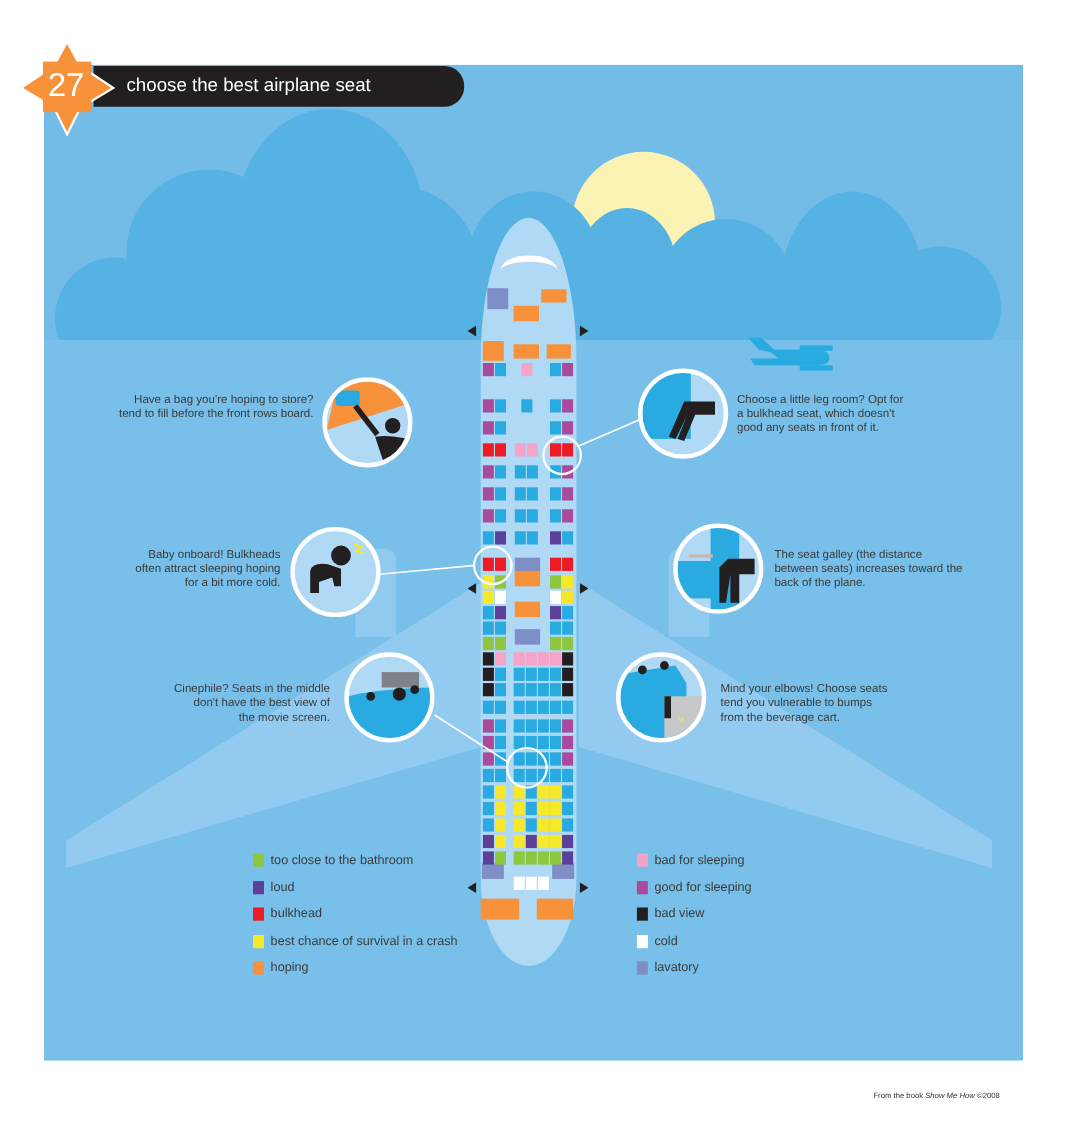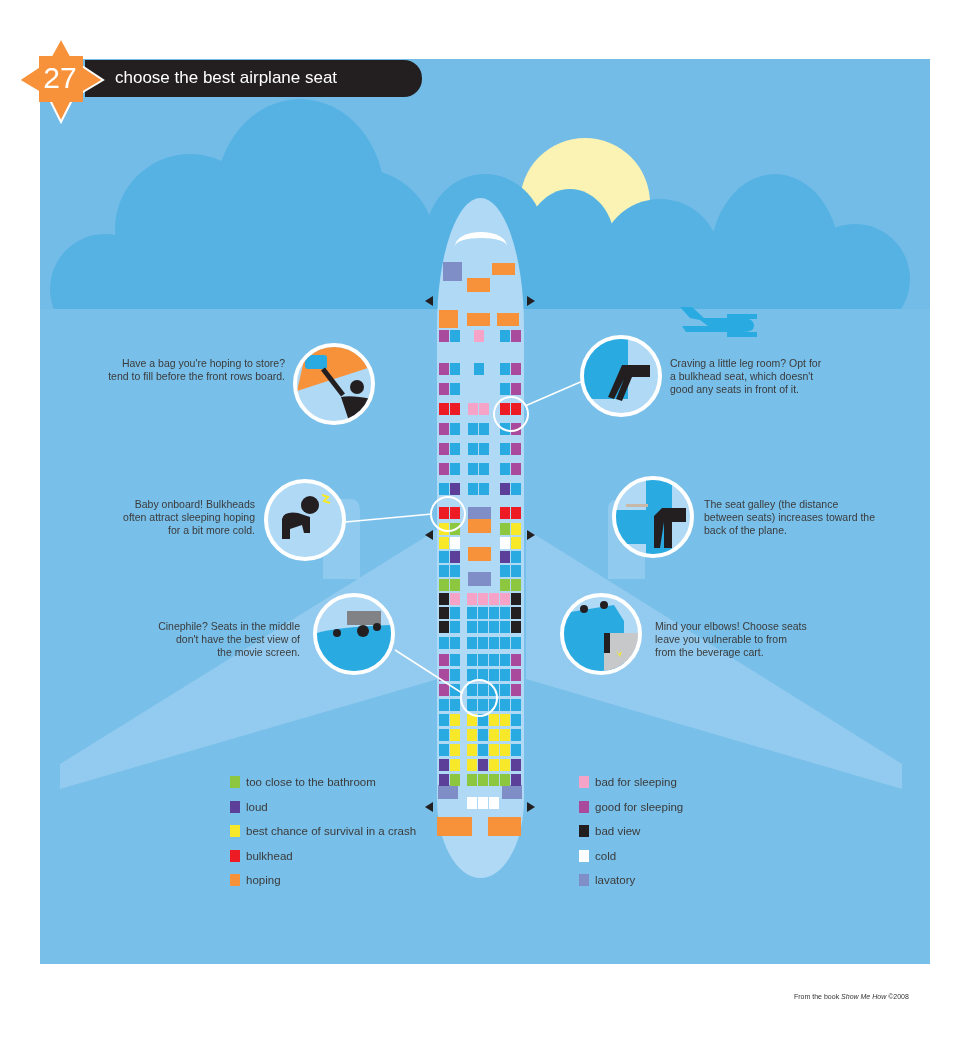--- a/index.html
+++ b/index.html
@@ -326,63 +326,63 @@
     <path d="M40 36 L46 36 L46 56 L40 56 Z" fill="#231f20"></path>
     <path d="M52 52 L54 58 L58 54 L56 60 Z" fill="#f7e92a"></path>
   </svg>
 </div>
 
 <div class="tip r" style="left:80px;top:357px;width:205px;">
   <div>Have a bag you're hoping to store?</div>
   <div>tend to fill before the front rows board.</div>
 </div>
 <div class="tip" style="left:670px;top:357px;width:170px;">
-  <div>Craving a little leg room? Opt for</div>
+  <div>Choose a little leg room? Opt for</div>
   <div>a bulkhead seat, which doesn't</div>
   <div>good any seats in front of it.</div>
 </div>
 <div class="tip r" style="left:110px;top:498px;width:145px;">
   <div>Baby onboard! Bulkheads</div>
   <div>often attract sleeping hoping</div>
   <div>for a bit more cold.</div>
 </div>
 <div class="tip" style="left:704px;top:498px;width:175px;">
   <div>The seat galley (the distance</div>
   <div>between seats) increases toward the</div>
   <div>back of the plane.</div>
 </div>
 <div class="tip r" style="left:140px;top:620px;width:160px;">
   <div>Cinephile? Seats in the middle</div>
   <div>don't have the best view of</div>
   <div>the movie screen.</div>
 </div>
 <div class="tip" style="left:655px;top:620px;width:165px;">
   <div>Mind your elbows! Choose seats</div>
-  <div>leave you vulnerable to from</div>
+  <div>tend you vulnerable to bumps</div>
   <div>from the beverage cart.</div>
 </div>
 
 <div class="legend" style="left:230px;top:770px;">
   <div class="legend-item">
       <span class="swatch" style="background:#8dc63f"></span>
       <span>too close to the bathroom</span>
     </div>
   <div class="legend-item">
       <span class="swatch" style="background:#5b3f99"></span>
       <span>loud</span>
     </div>
   <div class="legend-item">
+      <span class="swatch" style="background:#ed1c24"></span>
+      <span>bulkhead</span>
+    </div>
+  <div class="legend-item">
       <span class="swatch" style="background:#f7e92a"></span>
       <span>best chance of survival in a crash</span>
     </div>
   <div class="legend-item">
-      <span class="swatch" style="background:#ed1c24"></span>
-      <span>bulkhead</span>
-    </div>
-  <div class="legend-item">
       <span class="swatch" style="background:#f7923a"></span>
       <span>hoping</span>
     </div>
 </div>
 <div class="legend" style="left:579px;top:770px;">
   <div class="legend-item">
       <span class="swatch" style="background:#f5a3c7"></span>
       <span>bad for sleeping</span>
     </div>
   <div class="legend-item">

